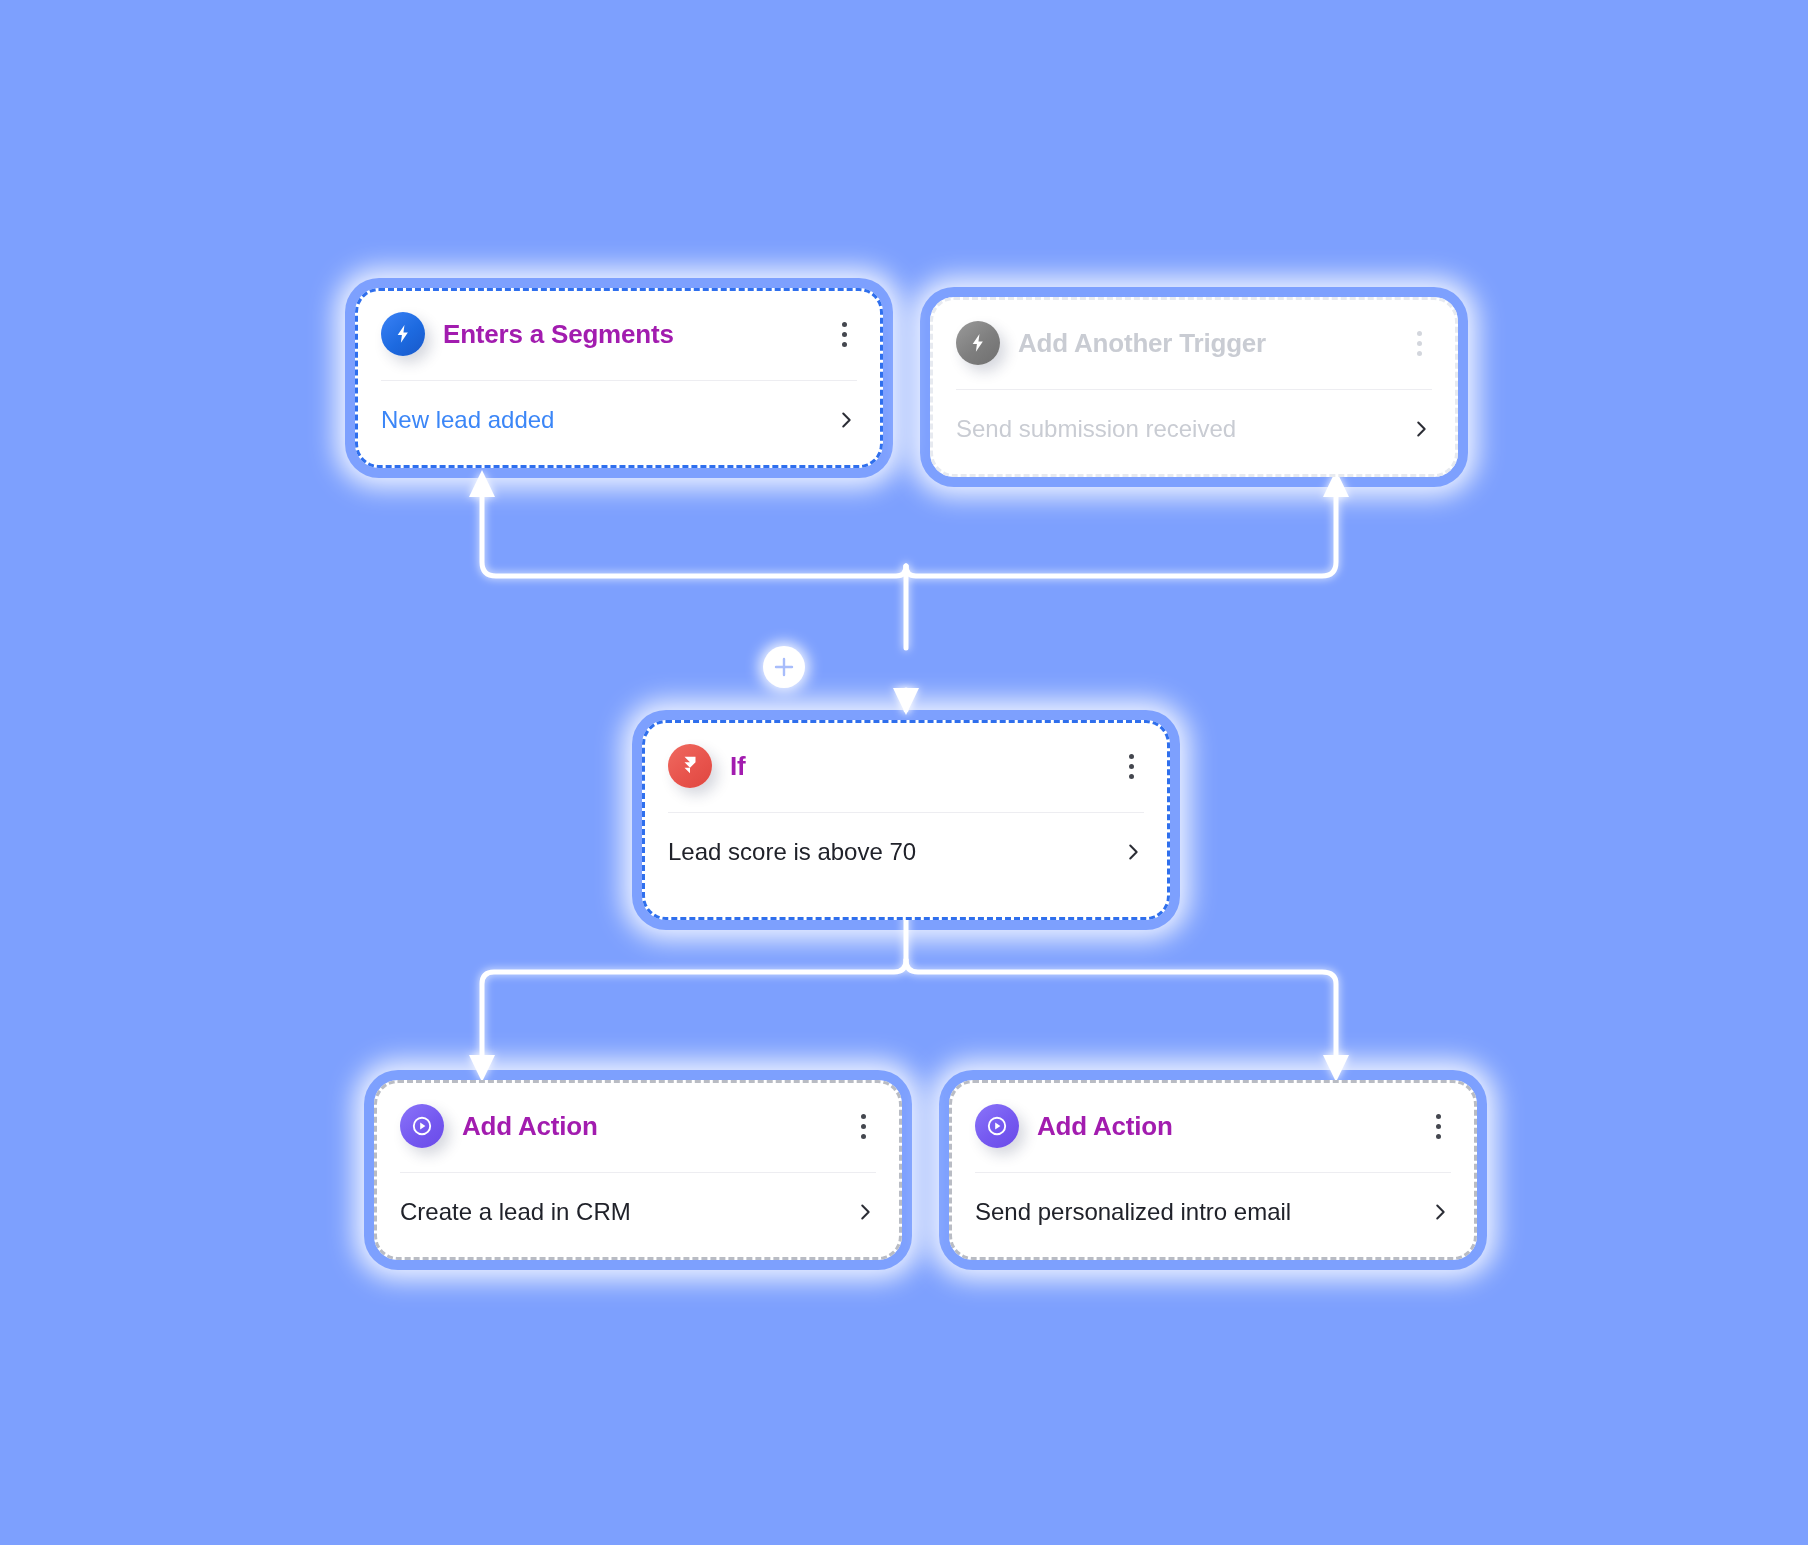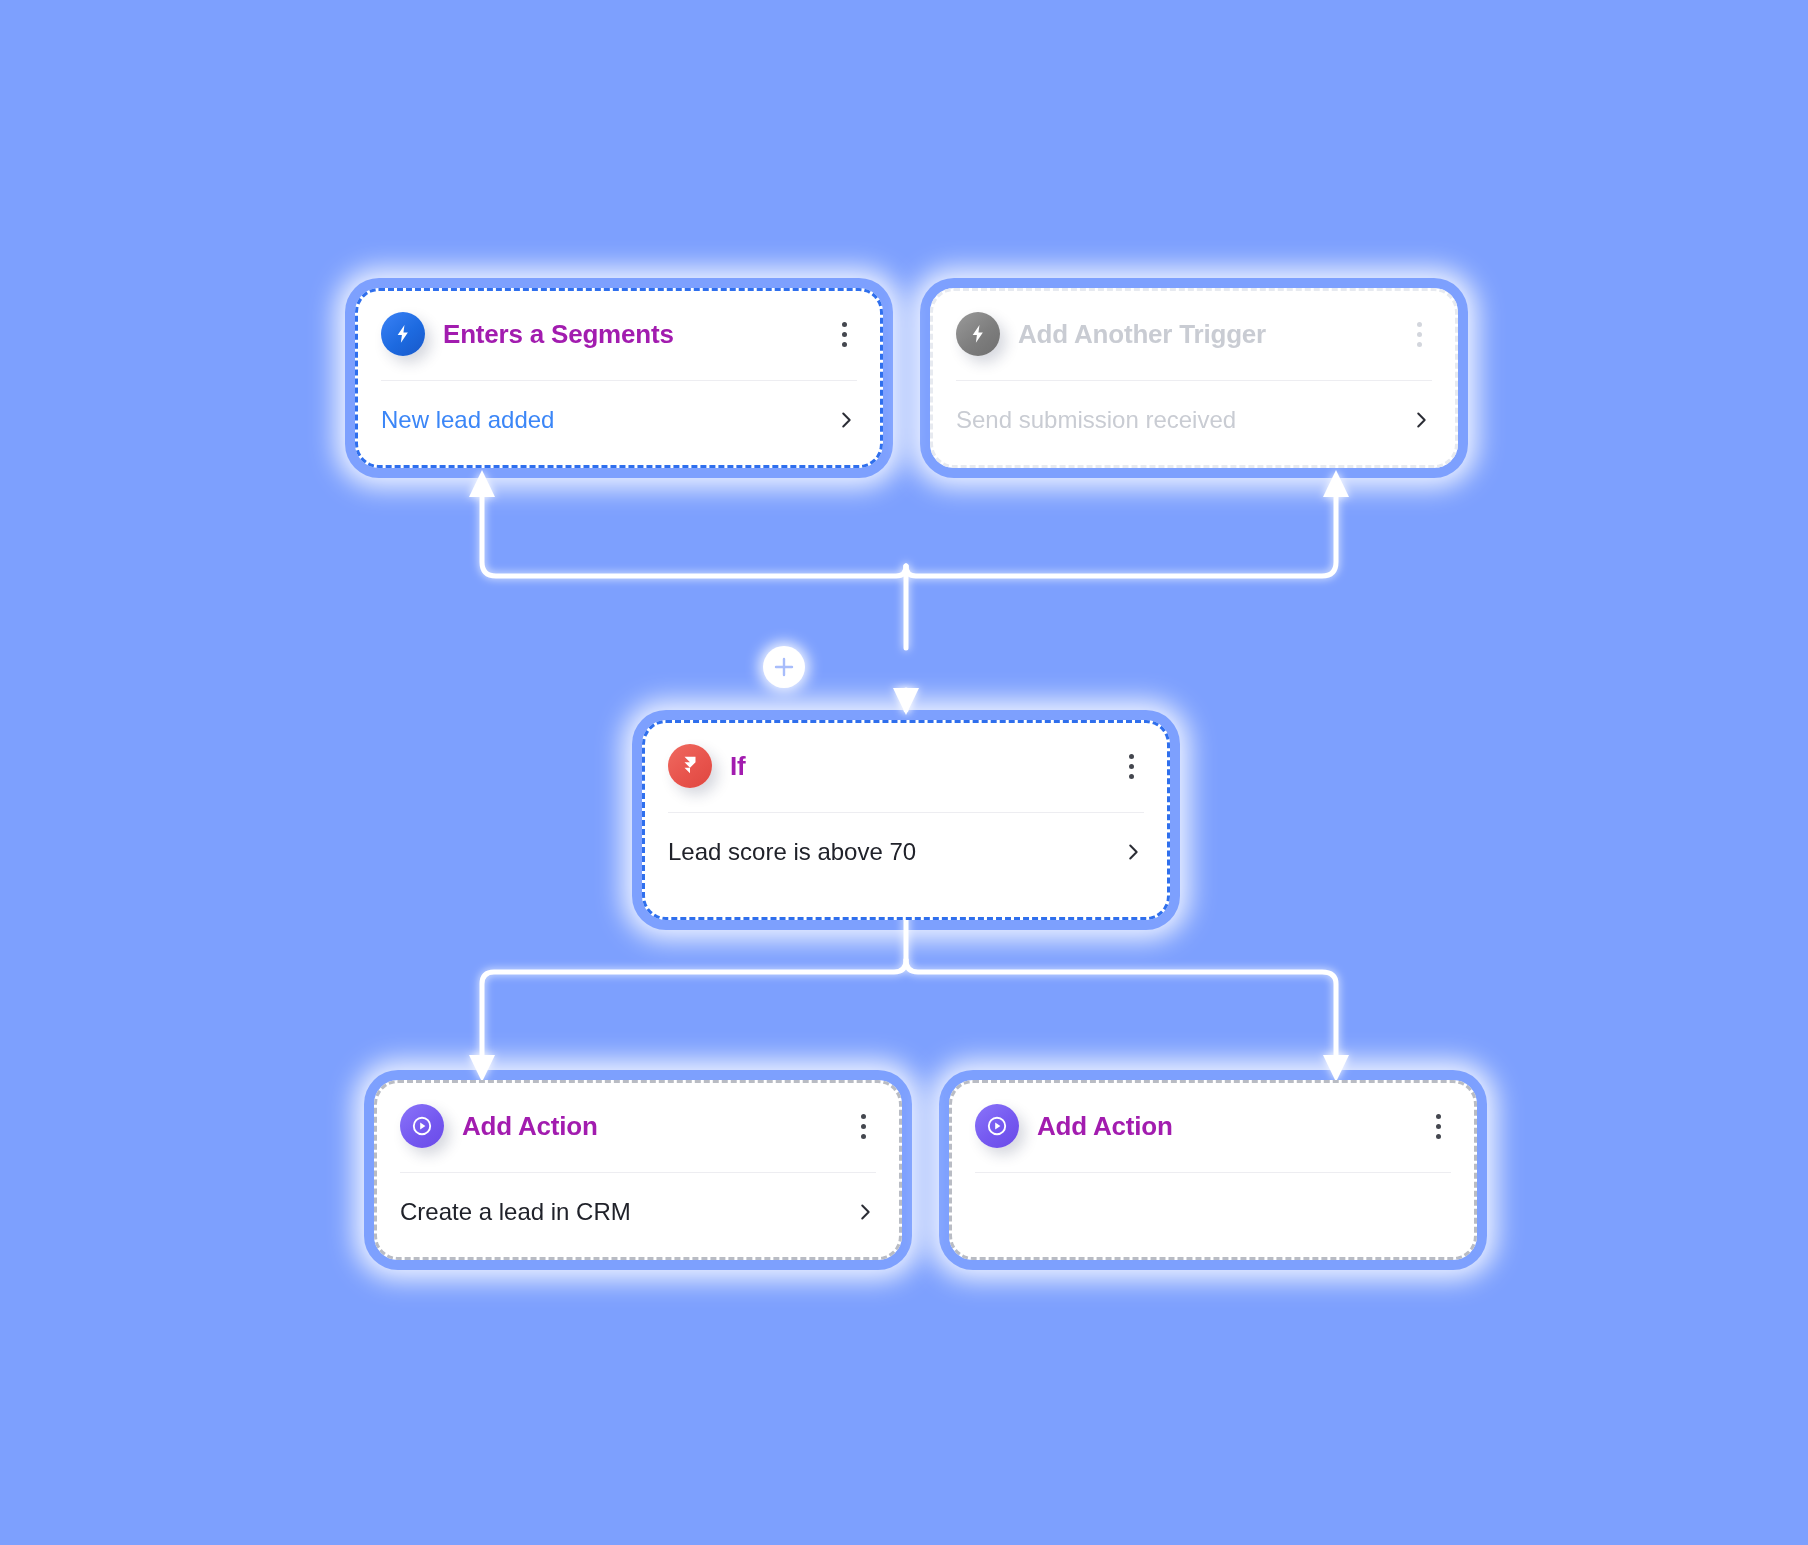--- a/index.html
+++ b/index.html
@@ -52,20 +52,21 @@
     outline-offset: -3px;
   }
   .node.dashed-grey {
     outline: 3px dashed #b9bcc4;
     outline-offset: -3px;
     margin-left: 19px;
   }
   .node.dashed-faint {
     outline: 3px dashed #e7eaf0;
     outline-offset: -3px;
+    margin-top: 9px;
   }
 
   .node-head {
     height: 92px;
     display: flex;
     align-items: center;
     padding: 0 26px 0 26px;
     position: relative;
   }
 
@@ -327,15 +328,23 @@
         </svg>
       </span>
       <span class="node-title">Add Action</span>
       <span class="kebab">
         <i></i>
           <i></i>
           <i></i>
       </span>
     </div>
     <div class="node-divider"></div>
+    <div class="node-body">
+      <span class="row-label">Send personalized intro email</span>
+      <span class="chev">
+        <svg width="22" height="22" viewBox="0 0 24 24">
+          <path d="M9 5 l7 7 -7 7" stroke="#2b2d35" stroke-width="2.2" fill="none" stroke-linecap="round" stroke-linejoin="round"></path>
+        </svg>
+      </span>
+    </div>
   </div>
 
 </div>
 
 </body></html>

